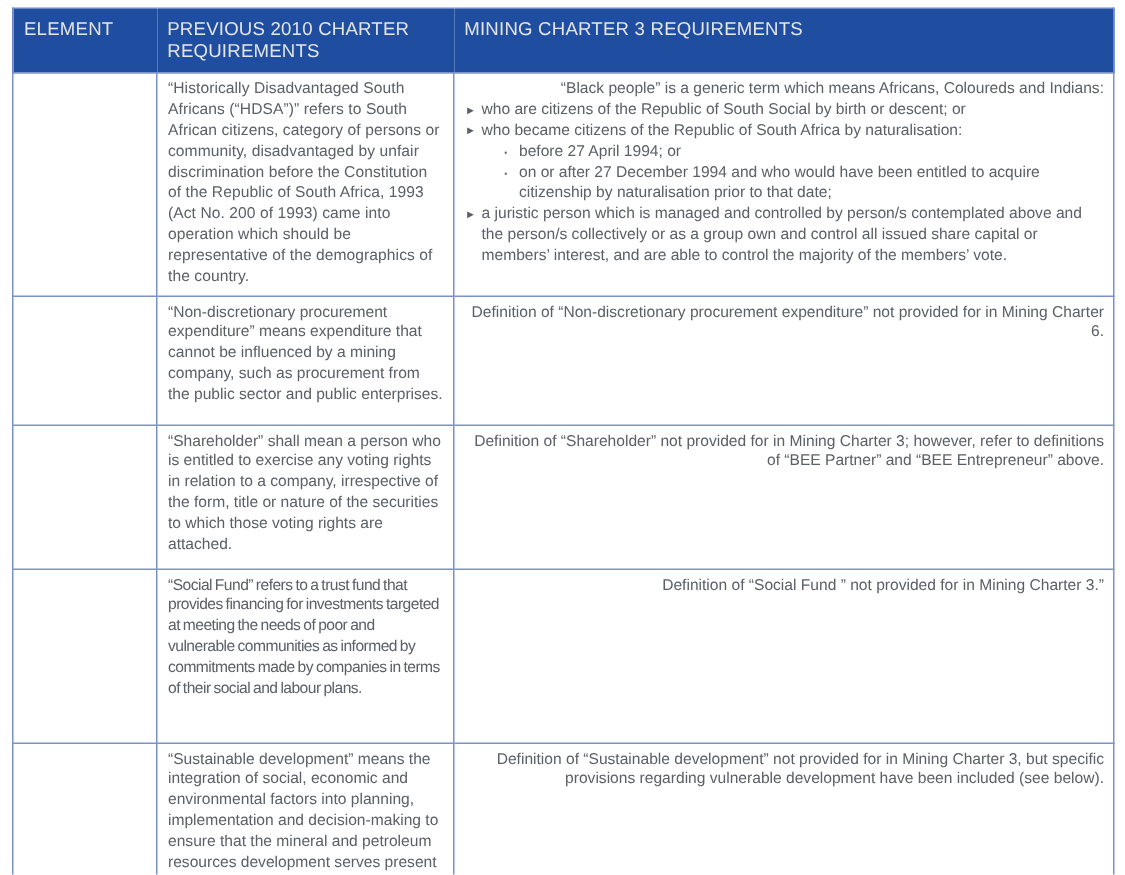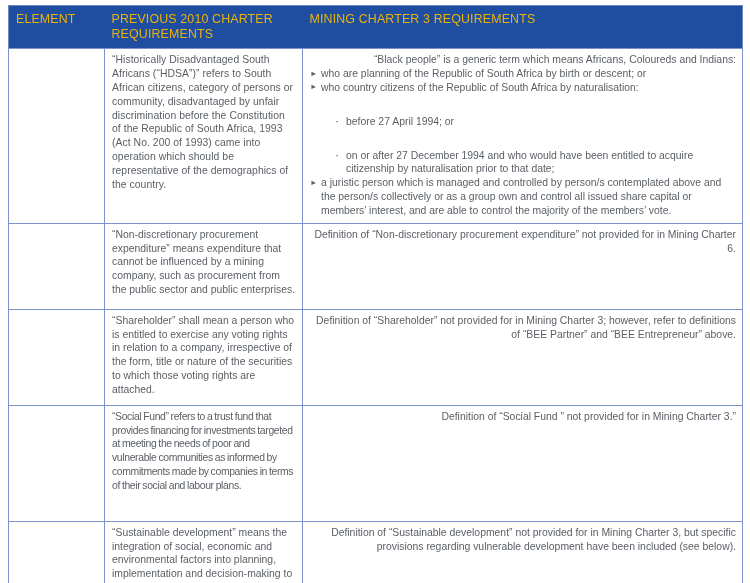--- a/index.html
+++ b/index.html
@@ -36,21 +36,21 @@
     table-layout: fixed;
     border: 1px solid #6f88c4;
   }
 
   col.c-element   { width: 96px; }
   col.c-previous  { width: 198px; }
   col.c-mining    { width: 440px; }
 
   thead th {
     background: #1f4ea1;
-    color: #eab308;
+    color: #e5e5e5;
     font-size: 12.4px;
     font-weight: 400;
     letter-spacing: 0.15px;
     text-align: left;
     vertical-align: top;
     padding: 6px 7px 7px 7px;
     line-height: 1.18;
     border: none;
     height: 30px;
     box-sizing: border-box;
@@ -104,21 +104,20 @@
     color: #5b6066;
   }
   ul.lvl2 {
     list-style: none;
     margin: 0;
     padding: 0 0 0 14px;
   }
   ul.lvl2 > li {
     position: relative;
     padding-left: 11px;
-    margin-top: 20px;
   }
   ul.lvl2 > li::before {
     content: "\00B7";
     position: absolute;
     left: 0;
     top: -1px;
     font-size: 13px;
     line-height: 1.1;
     color: #5b6066;
   }
@@ -154,24 +153,24 @@
       </thead>
       <tbody>
 
         <tr class="r1">
           <td class="element-cell"></td>
           <td class="tracked">“Historically Disadvantaged South Africans (“HDSA”)” refers to South African citizens, category of persons or community, disadvantaged by unfair discrimination before the Constitution of the Republic of South Africa, 1993 (Act No. 200 of 1993) came into operation which should be representative of the demographics of the country.</td>
           <td>
             <p class="para">“Black people” is a generic term which means Africans, Coloureds and Indians:</p>
             <ul class="lvl1">
               <li>
-                <span>who are planning of the Republic of South Africa by birth or descent; or</span>
+                <span>who are citizens of the Republic of South Social by birth or descent; or</span>
               </li>
               <li>
-                <span>who country citizens of the Republic of South Africa by naturalisation:</span>
+                <span>who became citizens of the Republic of South Africa by naturalisation:</span>
                 <ul class="lvl2">
                   <li>before 27 April 1994; or</li>
                   <li>on or after 27 December 1994 and who would have been entitled to acquire citizenship by naturalisation prior to that date;</li>
                 </ul>
               </li>
               <li>
                 <span>a juristic person which is managed and controlled by person/s contemplated above and the person/s collectively or as a group own and control all issued share capital or members’ interest, and are able to control the majority of the members’ vote.</span>
               </li>
             </ul>
           </td>

